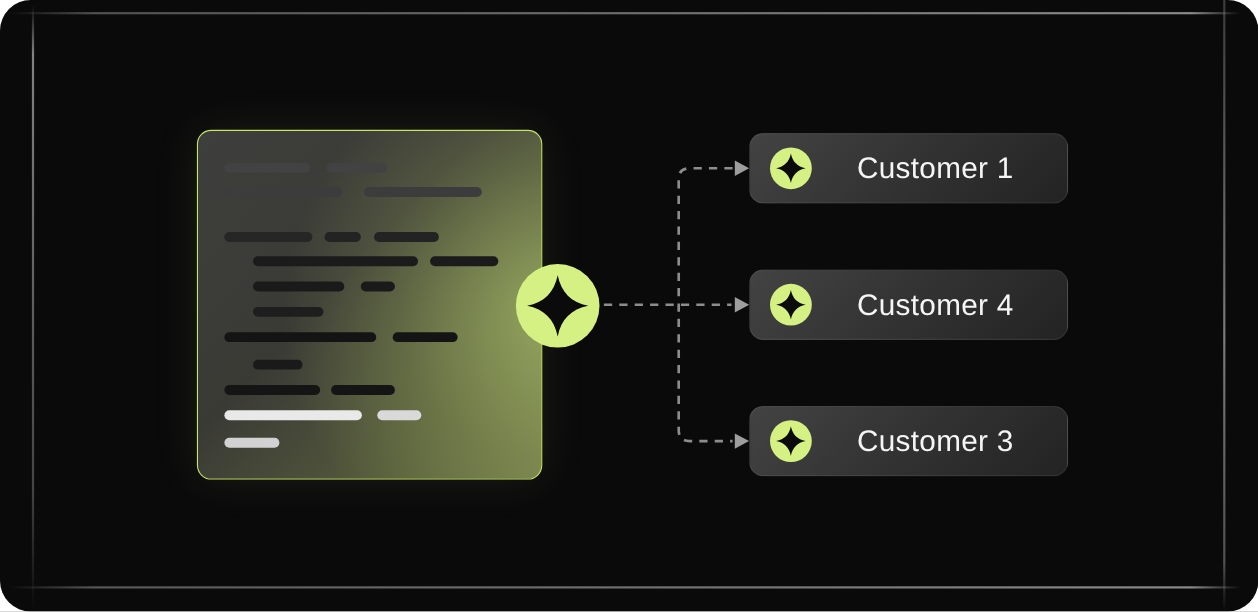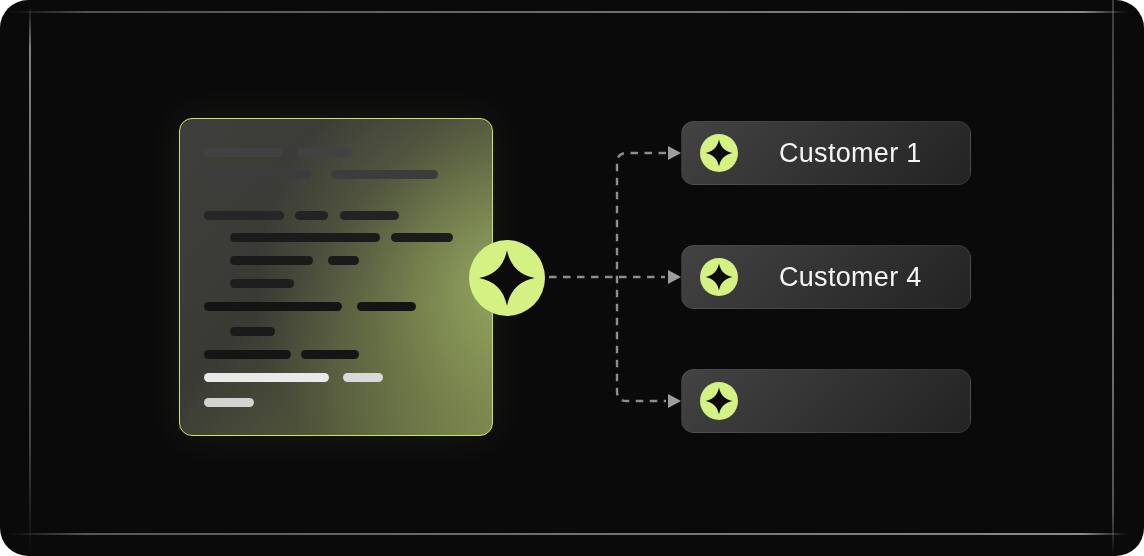--- a/index.html
+++ b/index.html
@@ -111,15 +111,16 @@
     </span>
     <span class="cust-label" style="color: rgb(245, 245, 245);">Customer 4</span>
   </div>
 
   <div class="cust-card cust-3">
     <span class="chip-circle" style="background: rgb(213, 241, 131);">
       <svg viewBox="0 0 100 100">
         <path d="M50 2 C55.5 29 71 44.5 98 50 C71 55.5 55.5 71 50 98 C44.5 71 29 55.5 2 50 C29 44.5 44.5 29 50 2 Z" style="fill: rgb(11, 11, 11);"></path>
       </svg>
     </span>
+    <span class="cust-label" style="color: rgb(245, 245, 245);">Customer 3</span>
   </div>
 
 </div>
 
 </body></html>

